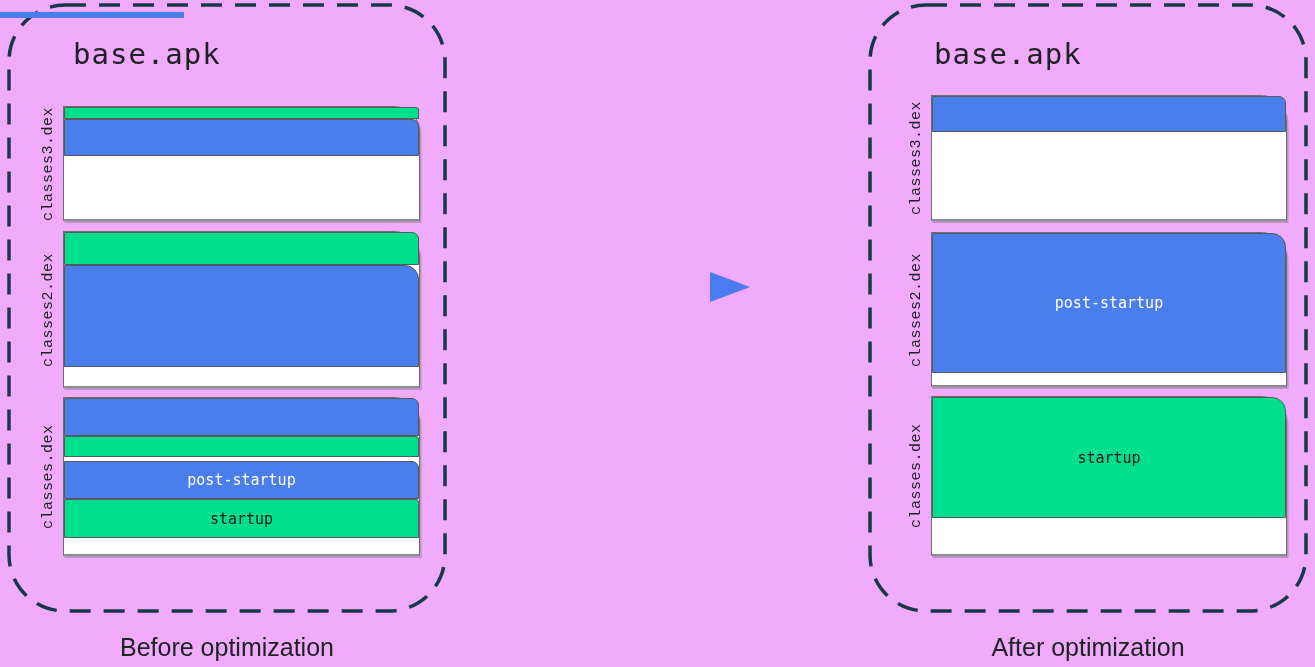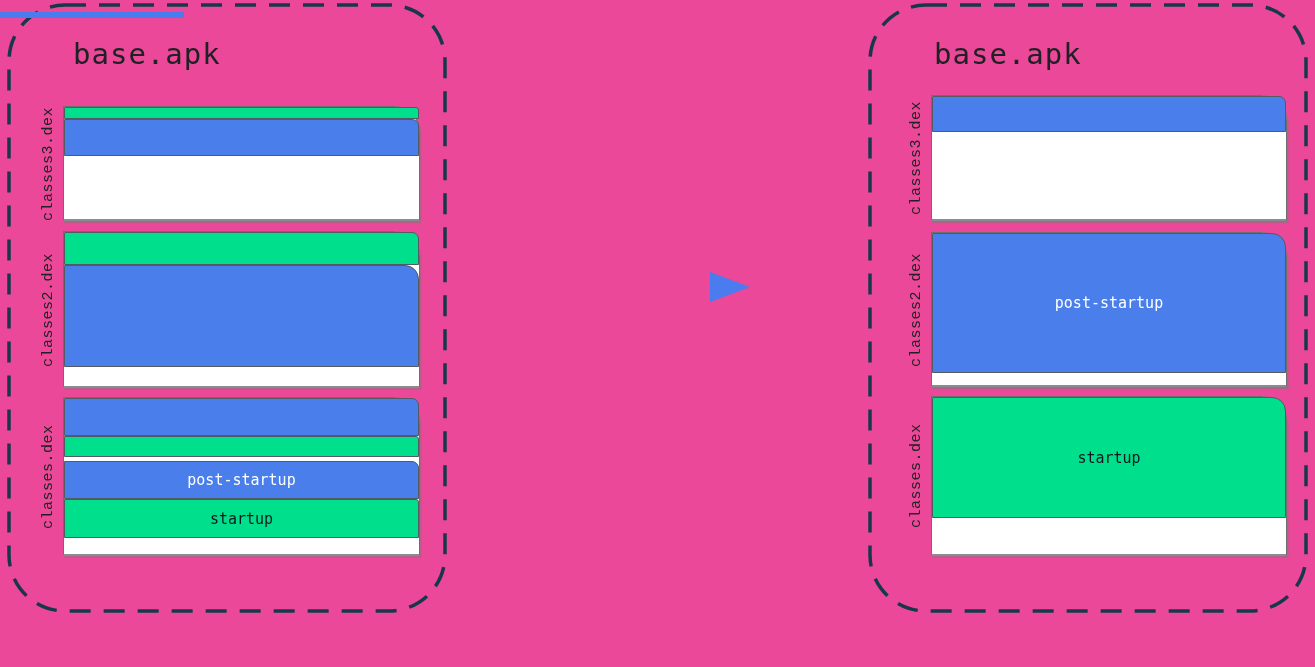--- a/index.html
+++ b/index.html
@@ -1,16 +1,16 @@
 <!DOCTYPE html>
 <html style="--blue: #4A7EEA; --green: #00DF8C; --arrow: #4A7CF0; --dash: #17384A; --pageBorder: #6E6E6E; --segBorder: #545A61;"><head>
 <meta charset="utf-8">
 <style>
   html,body{margin:0;padding:0;background:#ffffff;}
-  .canvas{position:relative;width:1315px;height:667px;background:#ec4899;overflow:hidden;
+  .canvas{position:relative;width:1315px;height:667px;background:#f0abfc;overflow:hidden;
           font-family:"Liberation Sans",sans-serif;}
 
   
   .panel{position:absolute;top:3px;width:440px;height:610px;}
   .panel-left{left:7px;}
   .panel-right{left:868px;}
   .dash-svg{position:absolute;left:0;top:0;}
   .dash-rect{fill:none;stroke:var(--dash);stroke-width:3.5;stroke-dasharray:21 13;}
 
   .apk-title{position:absolute;left:66px;top:34px;margin:0;
@@ -122,14 +122,16 @@
     <div class="file" style="left:63px;top:393px;height:160px;width:356px;">
       <div class="file-label">classes.dex</div>
       <div class="file-page">
         <div class="seg seg-green r-lg" style="height:121px;">
           <span>startup</span>
         </div>
       </div>
     </div>
   </section>
 
+  <p class="caption caption-left">Before optimization</p>
+  <p class="caption caption-right">After optimization</p>
 
 </div>
 
 </body></html>

